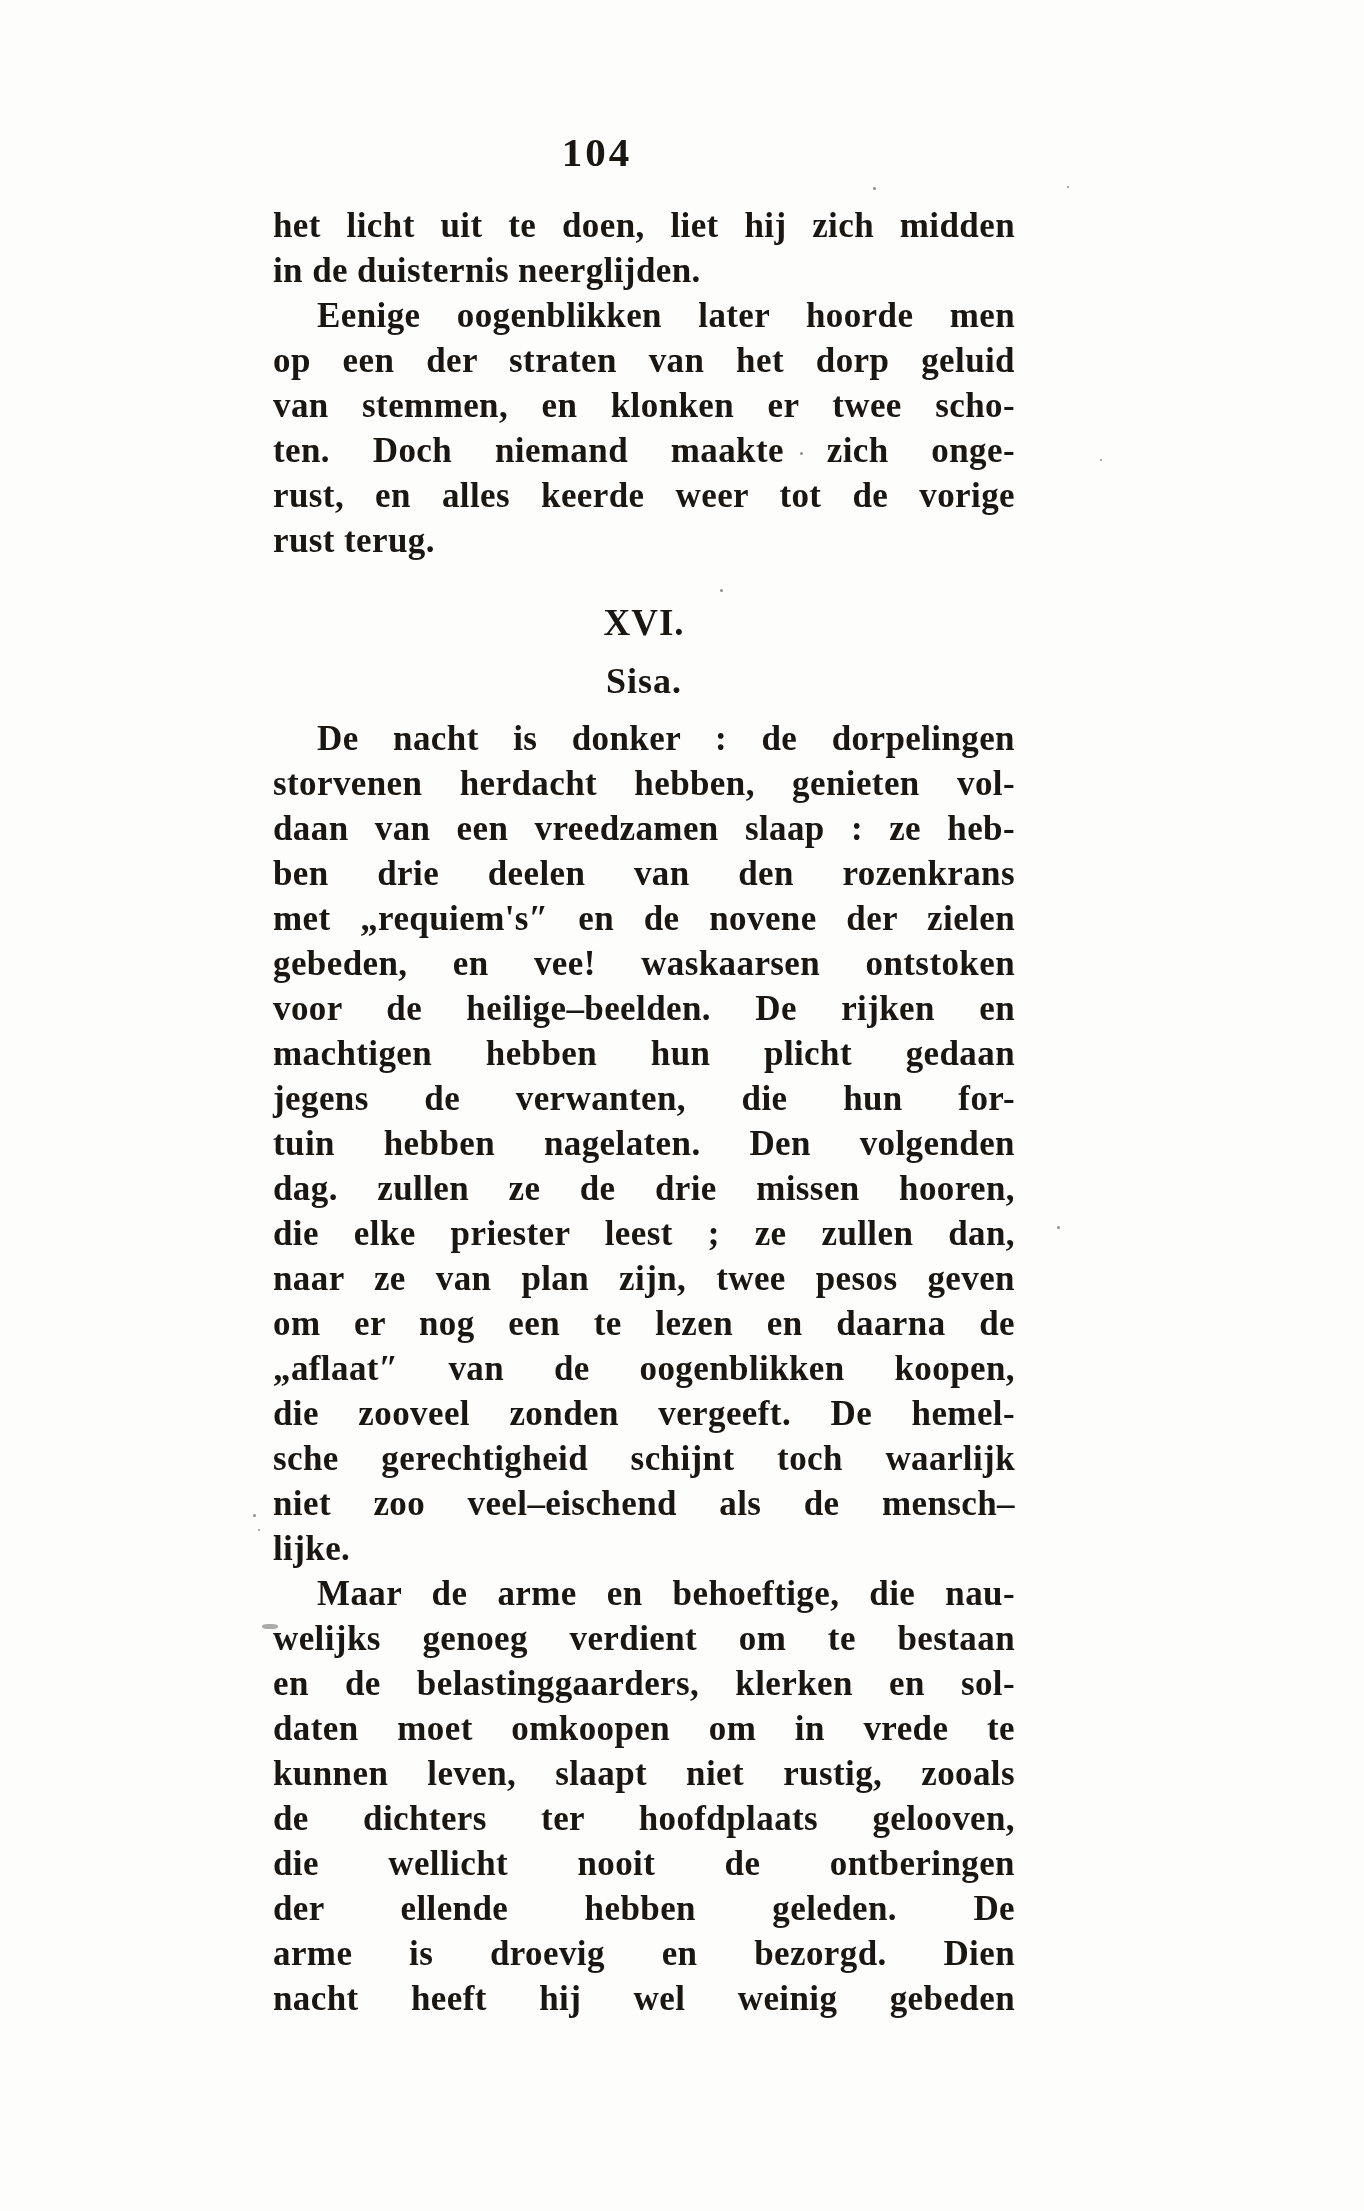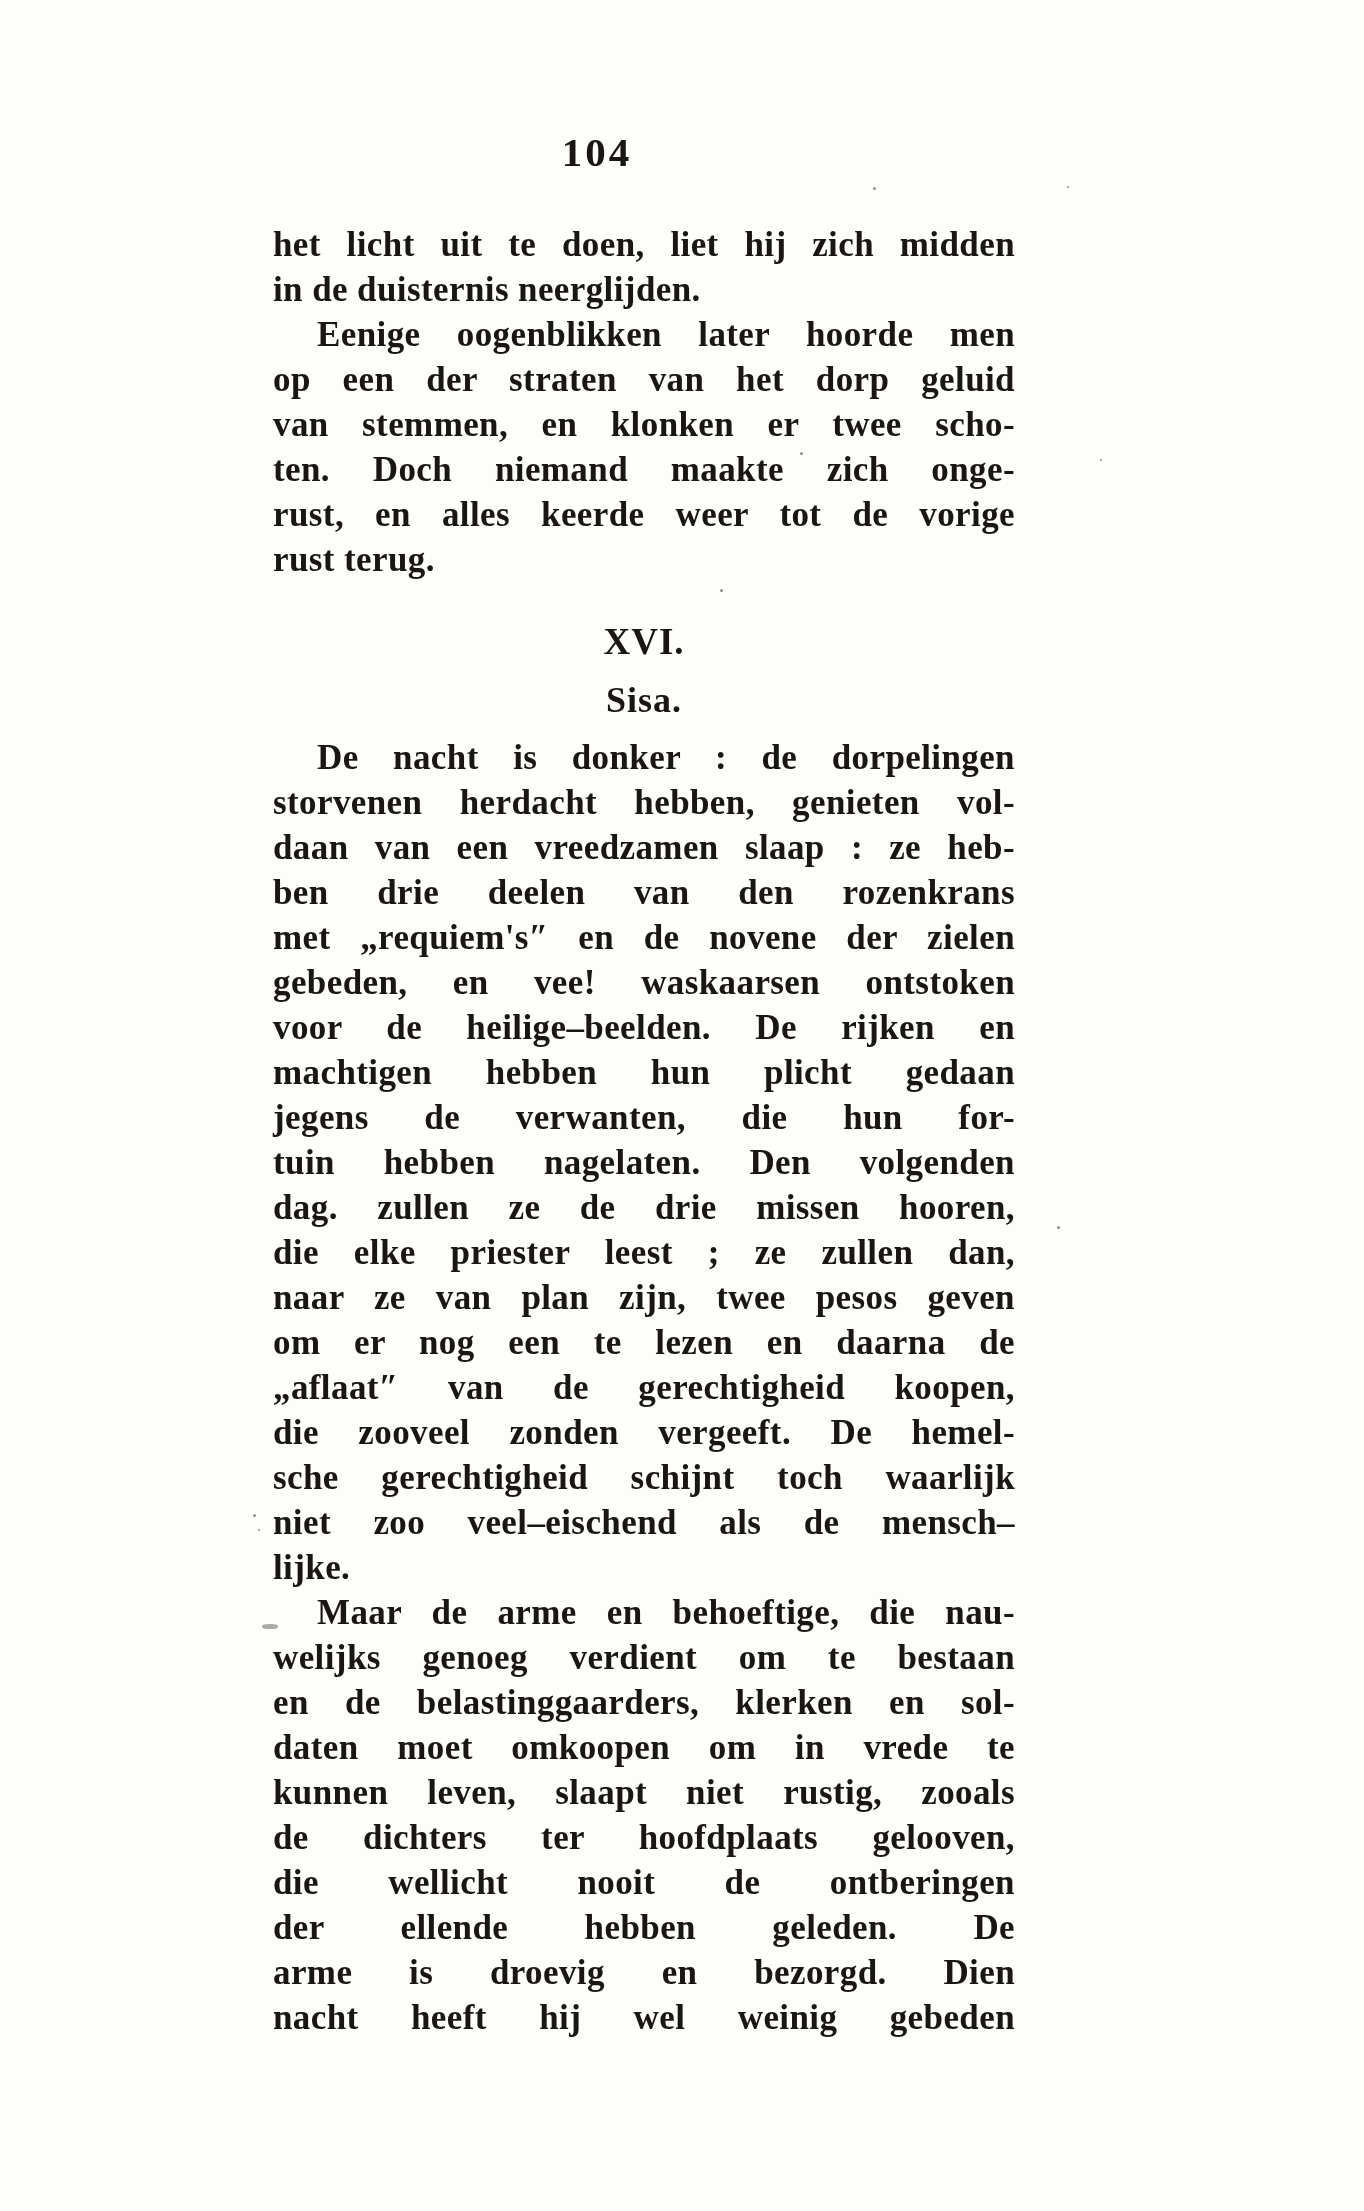--- a/index.html
+++ b/index.html
@@ -18,21 +18,21 @@
   .page-number{
     position:absolute;
     top:128px;left:273px;width:742px;
     text-align:center;
     font-size:41px;font-weight:700;
     letter-spacing:3px;
   }
   .page-number span{position:relative;left:-47px;}
   .text-column{
     position:absolute;
-    left:273px;top:222px;width:742px;
+    left:273px;top:203px;width:742px;
     font-size:35px;font-weight:700;
     letter-spacing:0.4px;
   }
   .paragraph{margin:0;}
   .text-column > .paragraph:nth-child(4){margin-top:12px;}
   .line{
     height:45px;line-height:45px;
     text-align:justify;
     text-align-last:justify;
     white-space:normal;
@@ -91,21 +91,21 @@
       <div class="line">met „requiem's″ en de novene der zielen</div>
       <div class="line">gebeden, en vee! waskaarsen ontstoken</div>
       <div class="line">voor de heilige–beelden. De rijken en</div>
       <div class="line">machtigen hebben hun plicht gedaan</div>
       <div class="line">jegens de verwanten, die hun for-</div>
       <div class="line">tuin hebben nagelaten. Den volgenden</div>
       <div class="line">dag. zullen ze de drie missen hooren,</div>
       <div class="line">die elke priester leest ; ze zullen dan,</div>
       <div class="line">naar ze van plan zijn, twee pesos geven</div>
       <div class="line">om er nog een te lezen en daarna de</div>
-      <div class="line">„aflaat″ van de gerechtigheid koopen,</div>
+      <div class="line">„aflaat″ van de oogenblikken koopen,</div>
       <div class="line">die zooveel zonden vergeeft. De hemel-</div>
       <div class="line">sche gerechtigheid schijnt toch waarlijk</div>
       <div class="line">niet zoo veel–eischend als de mensch–</div>
       <div class="line short">lijke.</div>
     </div>
     <div class="paragraph">
       <div class="line indent">Maar de arme en behoeftige, die nau-</div>
       <div class="line">welijks genoeg verdient om te bestaan</div>
       <div class="line">en de belastinggaarders, klerken en sol-</div>
       <div class="line">daten moet omkoopen om in vrede te</div>

